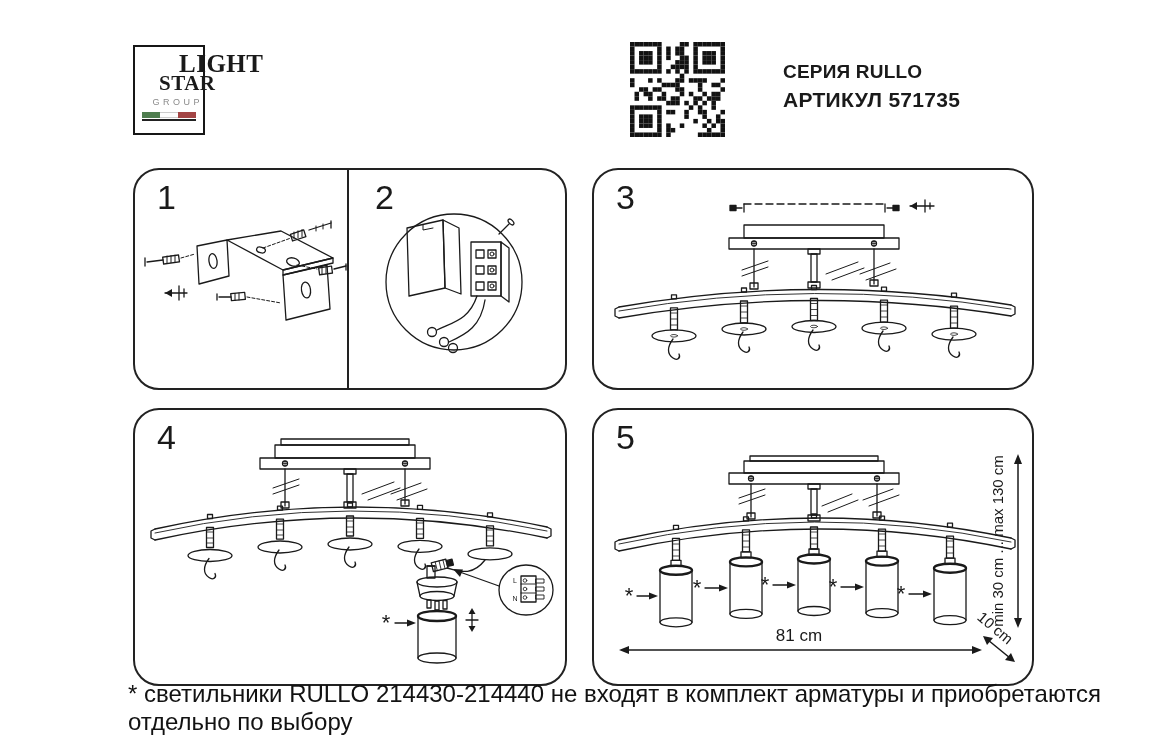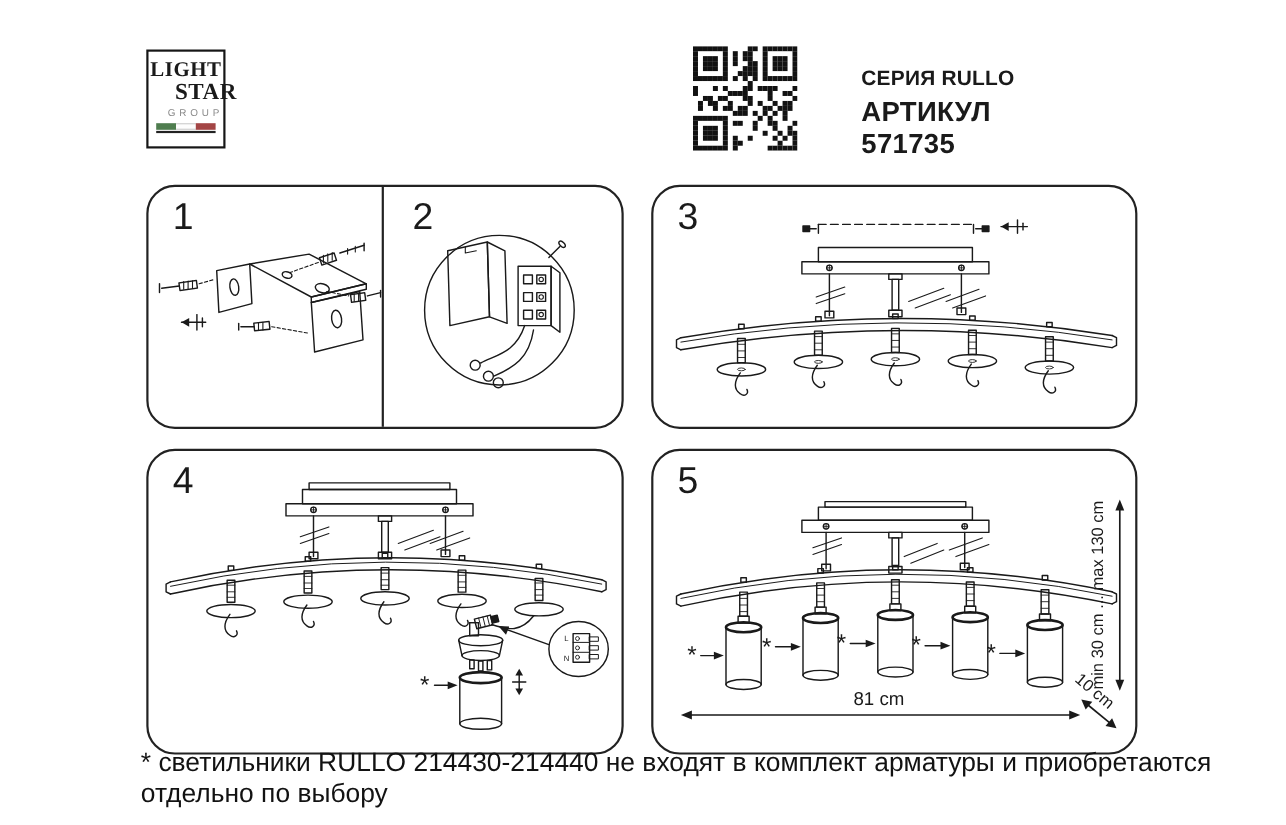--- a/index.html
+++ b/index.html
@@ -2,32 +2,32 @@
 <html><head>
 <meta charset="utf-8">
 <style>
   html,body{margin:0;padding:0;background:#ffffff;}
   body{width:1169px;height:750px;position:relative;overflow:hidden;
        font-family:"Liberation Sans", sans-serif;color:#1a1a1a;}
   .abs{position:absolute;}
   
   .logo-box{left:133px;top:45px;width:72px;height:90px;border:2px solid #161616;
             background:#fff;text-align:center;box-sizing:border-box;padding-top:7px;}
-  .logo-light{font-family:"Liberation Serif",serif;font-weight:700;font-size:19px;line-height:19px;letter-spacing:.5px;}
+  .logo-light{font-family:"Liberation Serif",serif;font-weight:700;font-size:25px;line-height:19px;letter-spacing:.5px;padding-left:44px;}
   .logo-star{font-family:"Liberation Serif",serif;font-weight:700;font-size:21px;line-height:21px;letter-spacing:.5px;margin-left:24px;}
   .logo-group{font-size:9px;letter-spacing:3.5px;color:#8a8a8a;margin-top:3px;padding-left:3px;text-align:right;}
   .logo-flag{width:54px;height:6px;margin:5px auto 0;display:flex;}
   .logo-flag div{flex:1;}
   .flag-g{background:#4f7d4f;}  .flag-w{background:#fdfdfd;border-top:1px solid #ccc;border-bottom:1px solid #ccc;}  .flag-r{background:#a34545;}
   .logo-underline{width:54px;height:2px;background:#222;margin:1px auto 0;}
   .doc-title{left:233px;top:57px;font-size:23px;font-weight:700;line-height:27px;color:#171717;}
   .qr{left:630px;top:42px;}
   .series-block{left:783px;top:61px;width:210px;}
   .series-line{font-size:19px;font-weight:700;letter-spacing:.2px;}
-  .article-line{font-size:25px;font-weight:700;margin-top:5px;letter-spacing:.3px;}
+  .article-line{font-size:21px;font-weight:700;margin-top:5px;letter-spacing:.3px;}
   
   .panel{border:2px solid #222;border-radius:26px;background:#fff;box-sizing:border-box;}
   .p12{left:133px;top:168px;width:434px;height:222px;}
   .p3 {left:592px;top:168px;width:442px;height:222px;}
   .p4 {left:133px;top:408px;width:434px;height:278px;}
   .p5 {left:592px;top:408px;width:442px;height:278px;}
   .divider{position:absolute;left:212px;top:0;width:0;height:218px;border-left:2px solid #222;}
   .step-num{position:absolute;left:22px;top:8px;font-size:34px;font-weight:400;color:#1a1a1a;}
   .step-num2{position:absolute;left:240px;top:8px;font-size:34px;font-weight:400;color:#1a1a1a;}
   .diagram{position:absolute;left:0;top:0;}

